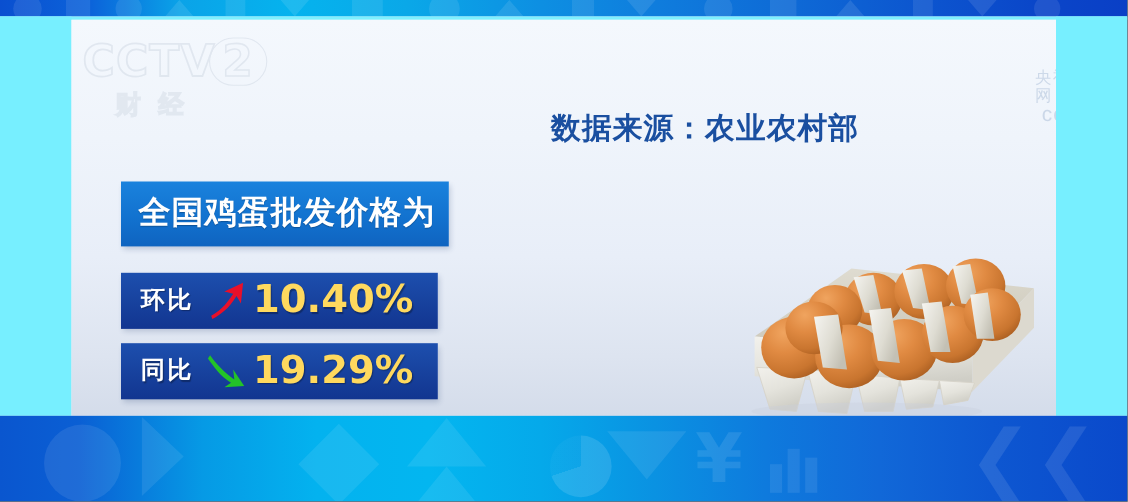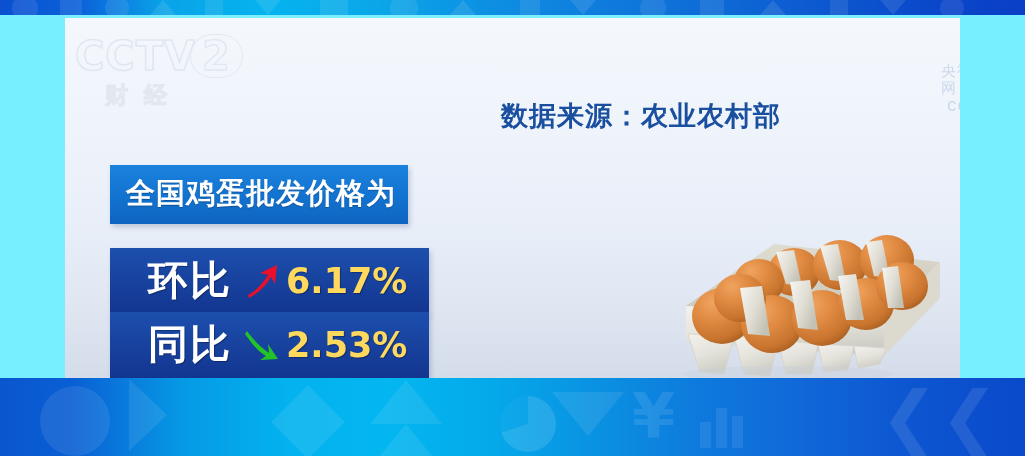--- a/index.html
+++ b/index.html
@@ -207,25 +207,24 @@
     align-items: center;
     background: linear-gradient(180deg, #1d4fae 0%, #17419d 55%, #123590 100%);
     padding: 5px 22px 6px 18px;
     box-shadow: 2px 3px 5px rgba(30,60,110,0.22);
   }
   .cmp-row.r1 { top: 230px; }
   .cmp-row.r2 { top: 294px; }
 
   .cmp-label {
     color: #ffffff;
-    font-size: 40px;
+    font-size: 22px;
     font-weight: bold;
     letter-spacing: 2px;
     text-shadow: 1px 1px 1px rgba(0,0,0,0.3);
-    margin-left: 20px;
   }
   .cmp-arrow {
     width: 40px;
     height: 38px;
     margin: 0 4px 0 10px;
     display: inline-block;
   }
   .cmp-pct {
     color: #ffd95e;
     font-size: 35px;
@@ -384,31 +383,31 @@
       <div class="price-label">全国鸡蛋批发价格为</div>
     </div>
 
     <div class="cmp-row r1">
       <span class="cmp-label">环比</span>
       <span class="cmp-arrow">
         <svg viewBox="0 0 40 38" width="40" height="38">
           <path d="M6,33 C12,30 19,24 26,13 L18,11 L35,3 L33,22 L29,15 C22,27 14,32 7,36 Z" fill="#e8102a"></path>
         </svg>
       </span>
-      <span class="cmp-pct">6.17%</span>
+      <span class="cmp-pct">10.40%</span>
     </div>
 
     <div class="cmp-row r2">
       <span class="cmp-label">同比</span>
       <span class="cmp-arrow">
         <svg viewBox="0 0 40 38" width="40" height="38">
           <path d="M5,5 C10,12 17,20 27,27 L26,18 L36,33 L18,34 L24,30 C14,24 8,15 3,8 Z" fill="#23c328"></path>
         </svg>
       </span>
-      <span class="cmp-pct">2.53%</span>
+      <span class="cmp-pct">19.29%</span>
     </div>
 
   </div>
 
   <div class="bottom-bar">
     <div class="bshape circle" style="left:40px; top:8px; width:70px; height:70px;"></div>
     <div class="btri" style="left:112px; top:18px; transform:rotate(90deg); border-bottom-width:38px;"></div>
     <div class="bshape diamond" style="left:282px; top:18px; width:52px; height:52px;"></div>
     <div class="btri" style="left:370px; top:2px;"></div>
     <div class="btri" style="left:370px; top:46px;"></div>

